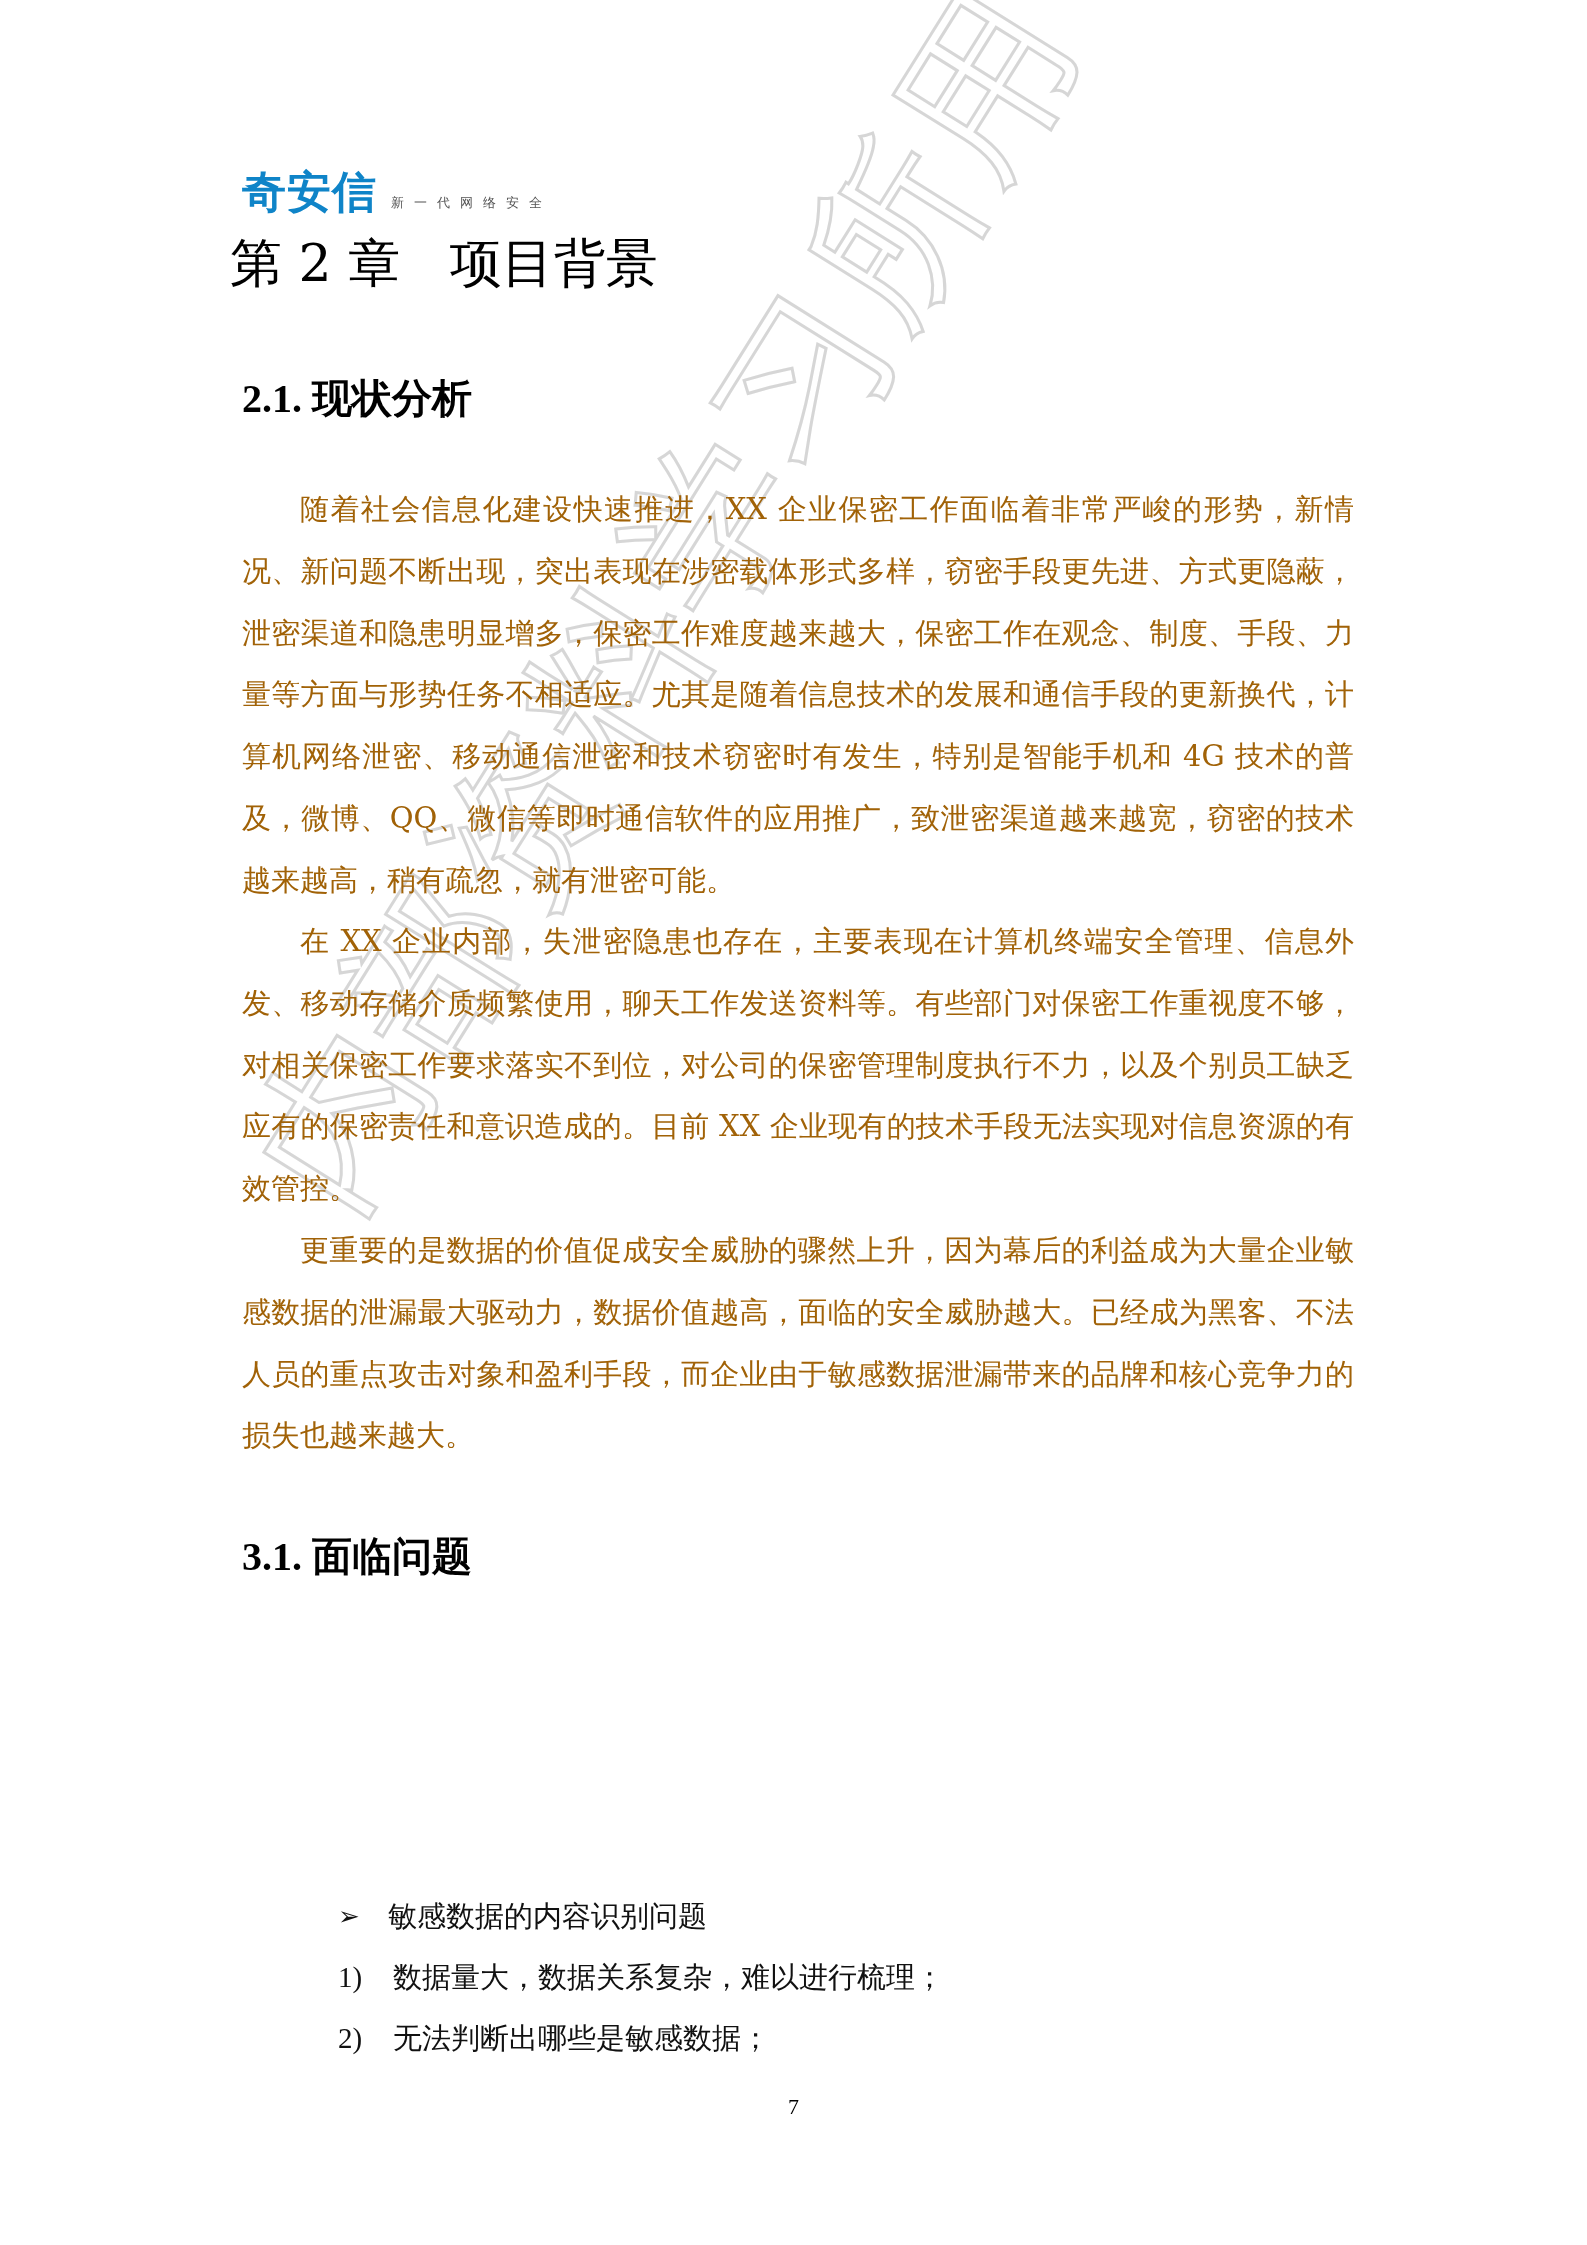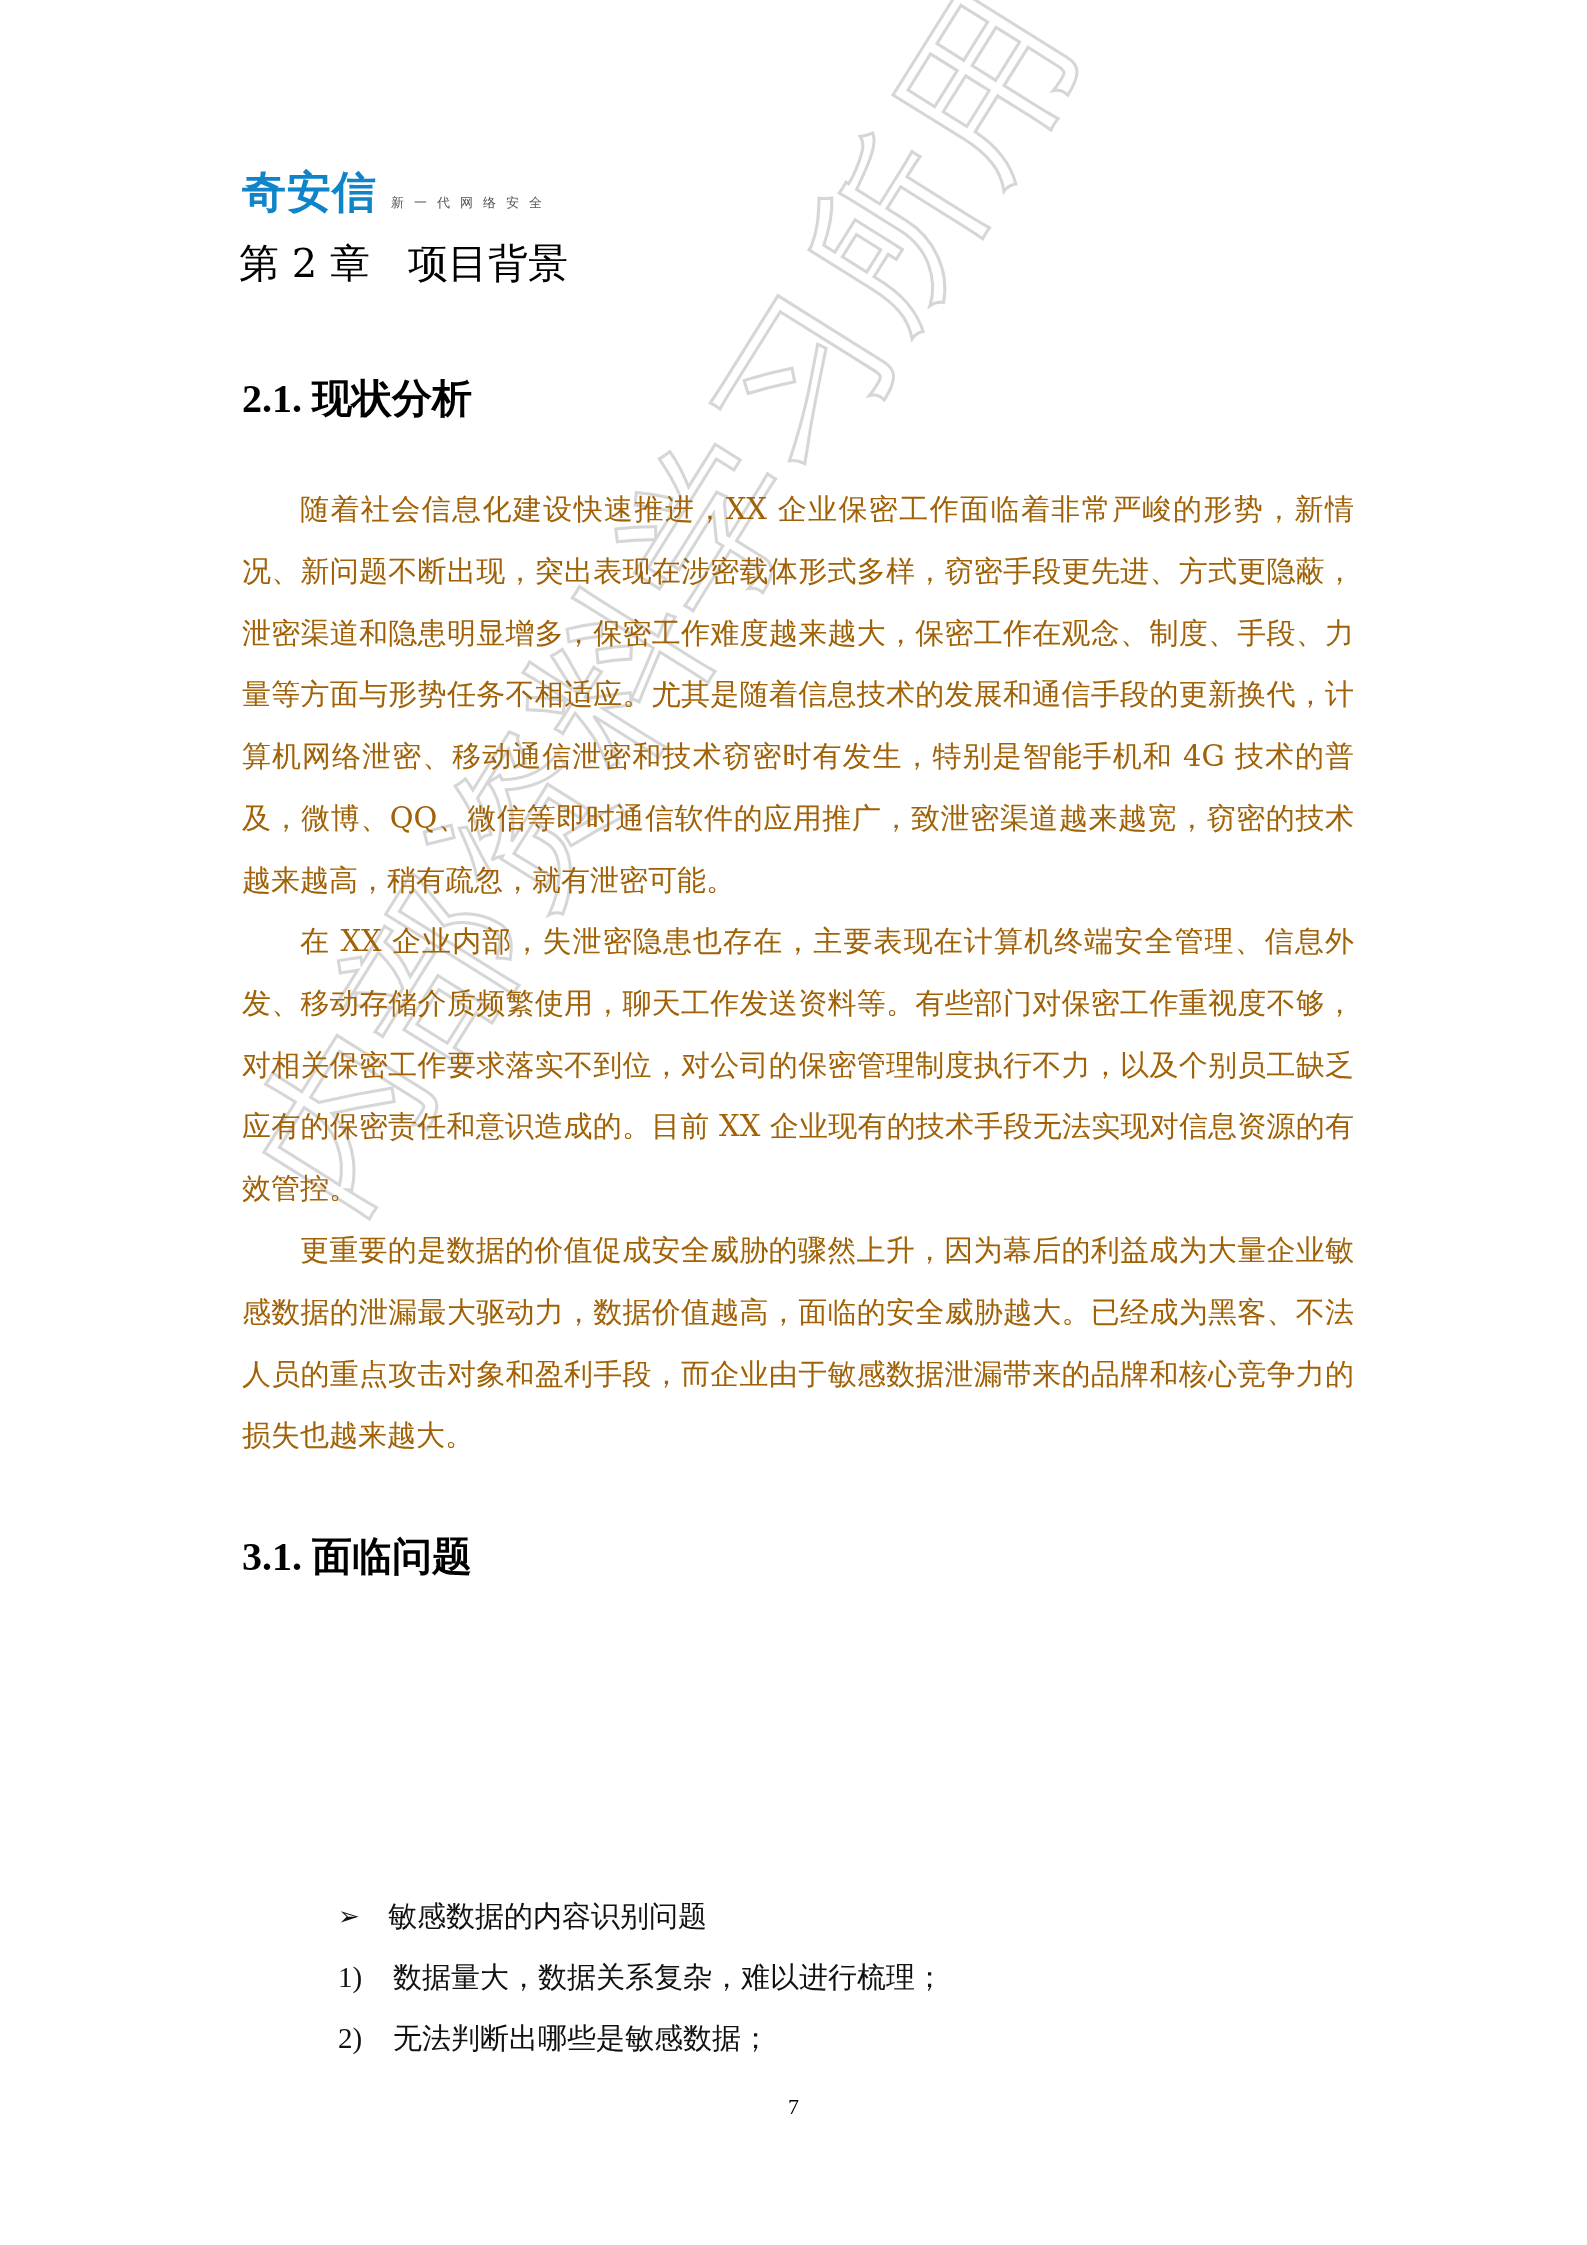--- a/index.html
+++ b/index.html
@@ -1,21 +1,21 @@
 <!DOCTYPE html>
 <html><head>
   <meta charset="utf-8">
   <style>
     html, body { margin: 0; padding: 0; background: #ffffff; }
     body { width: 1587px; height: 2245px; position: relative; overflow: hidden; }
     .page { position: absolute; left: 0; top: 0; width: 1587px; height: 2245px; background: #fff; }
     .header { position: absolute; left: 242px; top: 168px; display: flex; align-items: flex-end; }
     .logo { font-family: "DejaVu Sans", sans-serif; font-weight: bold; font-size: 44px; color: #0f84c8; letter-spacing: 1px; line-height: 48px; }
     .slogan { font-family: "DejaVu Sans", sans-serif; font-size: 13px; color: #555; letter-spacing: 10px; margin-left: 14px; margin-bottom: 4px; }
-    .chapter-title { position: absolute; left: 239px; top: 228px; font-family: "DejaVu Serif", serif; font-size: 40px; color: #000; line-height: 70px; white-space: pre; }
+    .chapter-title { position: absolute; left: 230px; top: 228px; font-family: "DejaVu Serif", serif; font-size: 52px; color: #000; line-height: 70px; white-space: pre; }
     .h2 { position: absolute; left: 242px; font-family: "Liberation Serif", "DejaVu Serif", serif; font-weight: bold; font-size: 40px; color: #000; line-height: 50px; }
     .para { position: absolute; left: 242px; width: 1112px; font-family: "DejaVu Serif", serif; font-size: 29px; color: #a16207; line-height: 61.8px; text-align: justify; text-indent: 2em; }
     .bullet { position: absolute; left: 338px; font-family: "DejaVu Sans", sans-serif; font-size: 29px; color: #111; line-height: 40px; display: flex; align-items: center; }
     .bullet .arrow { width: 50px; font-size: 26px; }
     .item { position: absolute; left: 338px; font-family: "DejaVu Serif", serif; font-size: 29px; color: #111; line-height: 40px; display: flex; }
     .item .num { width: 55px; font-family: "Liberation Serif", serif; }
     .page-number { position: absolute; left: 0; width: 1587px; top: 2094px; text-align: center; font-family: "Liberation Serif", serif; font-size: 22px; color: #000; }
     .watermark { position: absolute; left: 200px; top: 1130px; transform-origin: 0 0; transform: rotate(-58deg); font-family: "DejaVu Serif", serif; font-size: 170px; color: transparent; -webkit-text-stroke: 3px rgba(200,200,200,0.75); white-space: nowrap; letter-spacing: 4px; pointer-events: none; }
   </style>
 </head>

